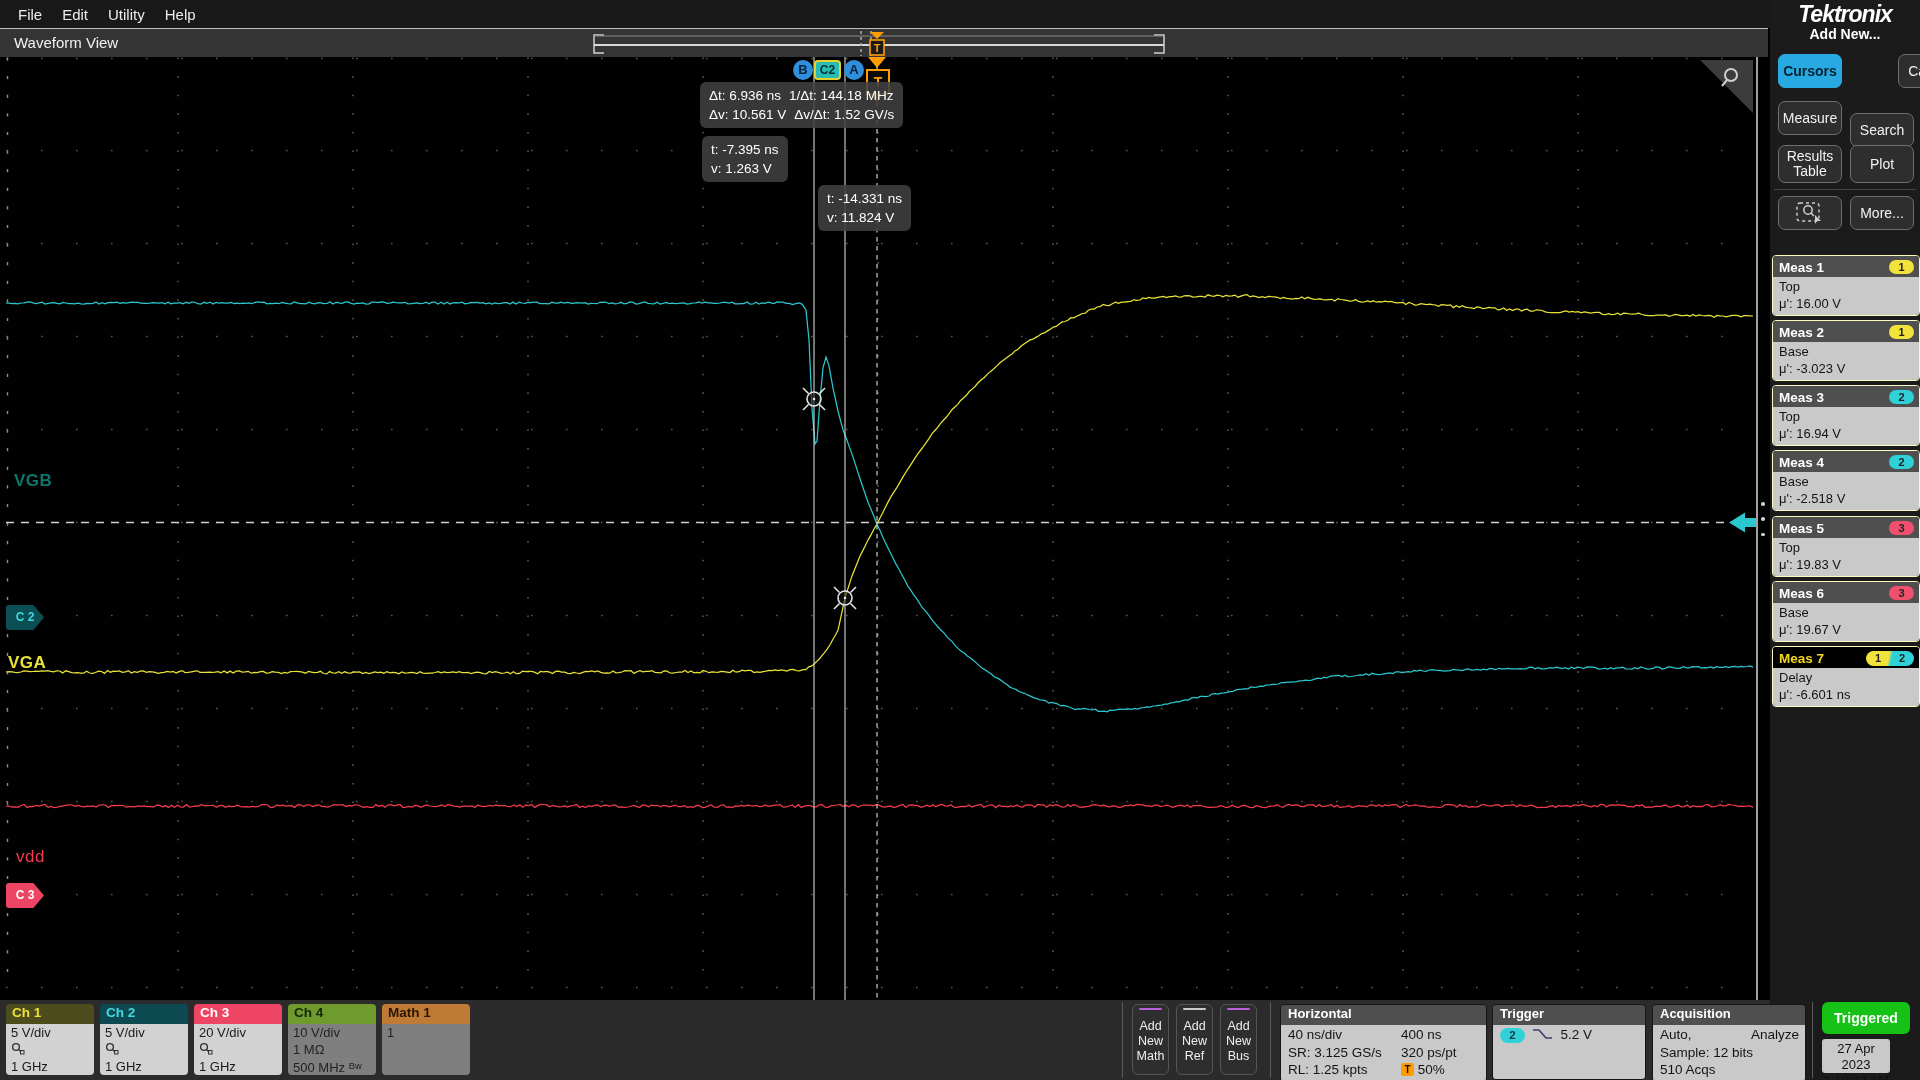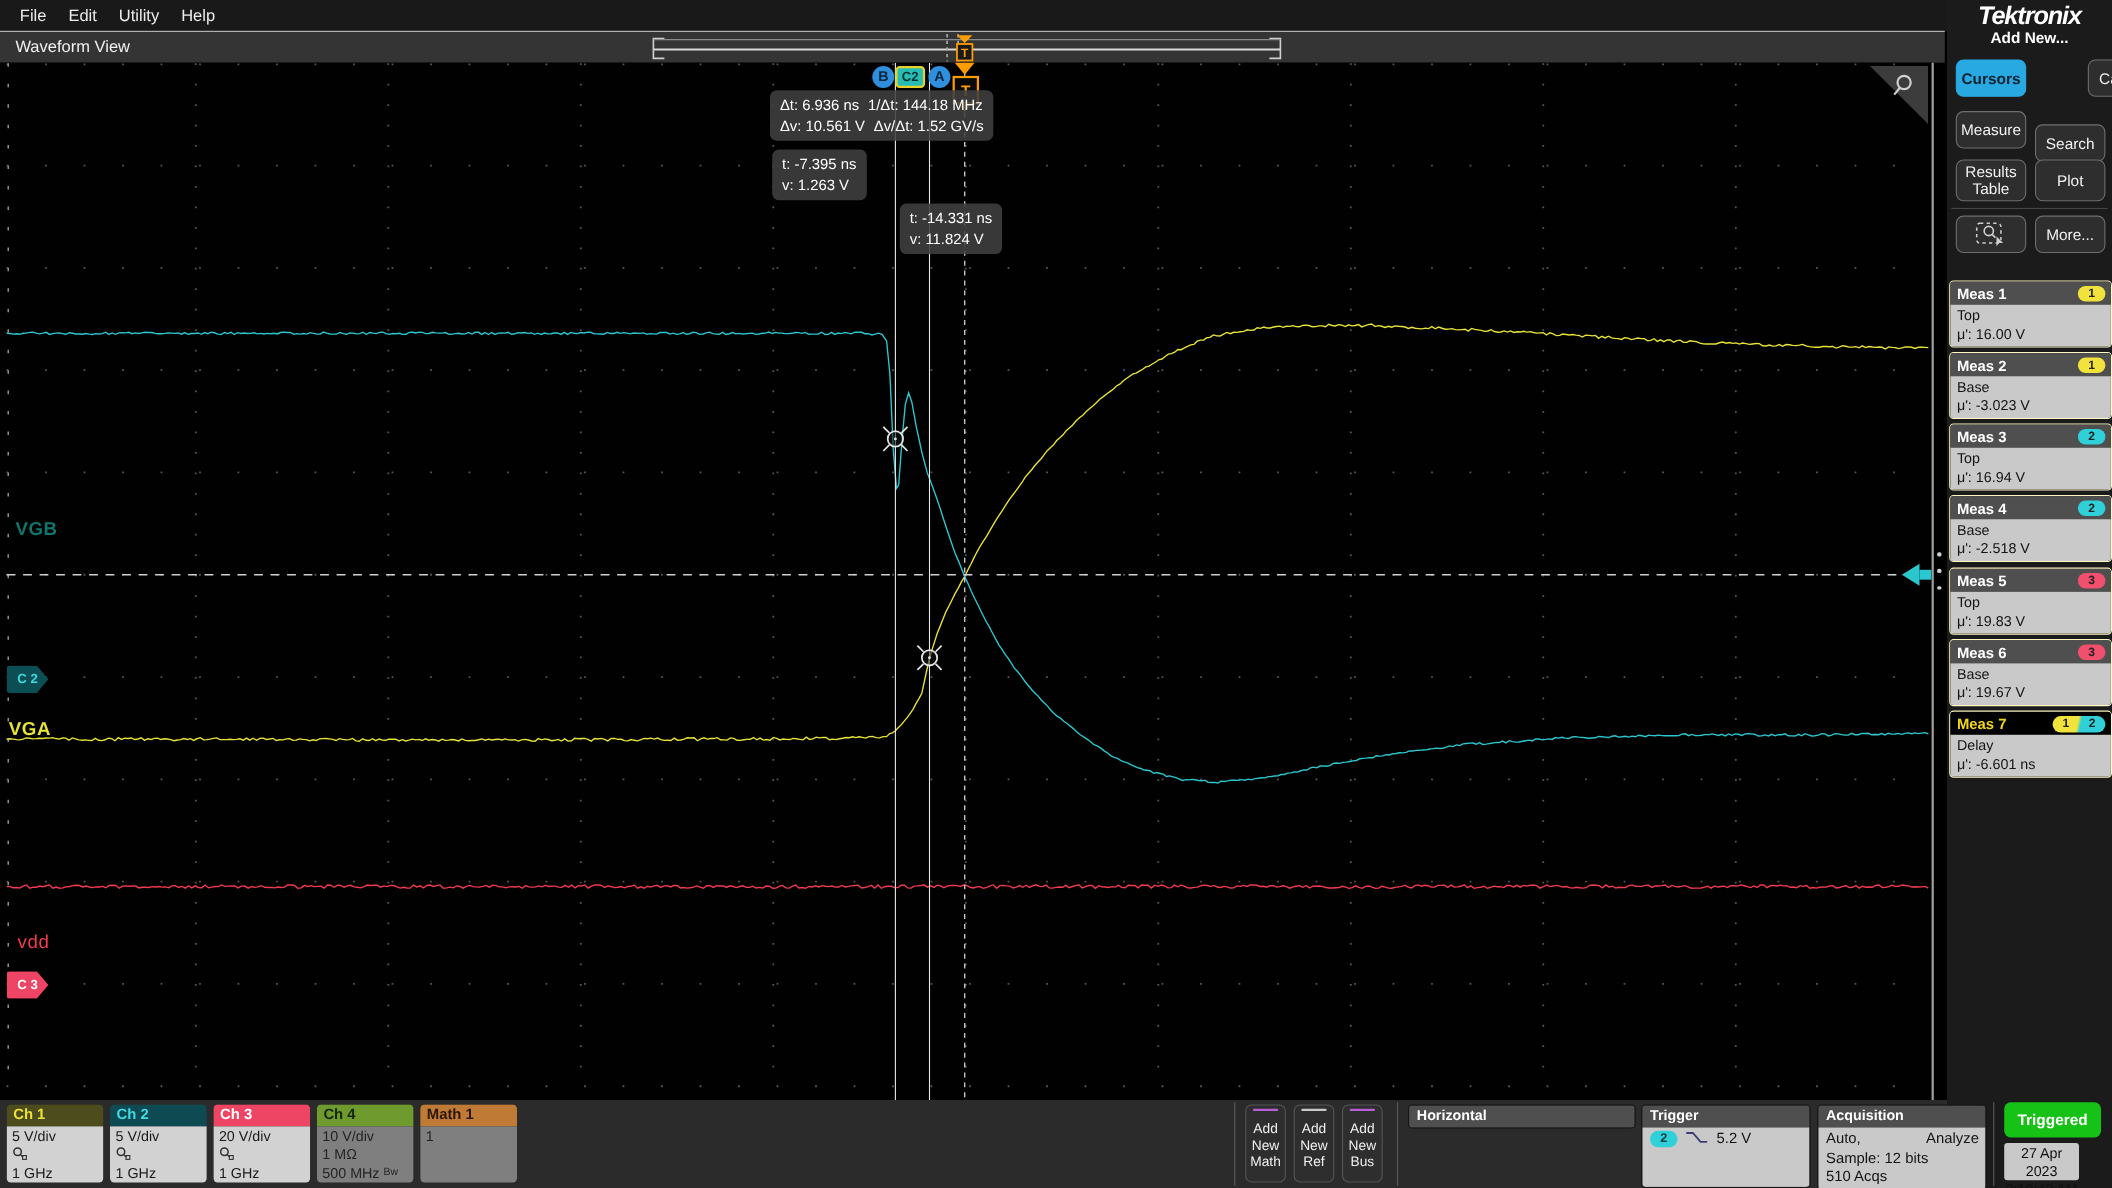--- a/index.html
+++ b/index.html
@@ -339,20 +339,34 @@
       <span class="addnew-stripe" style="background-color: rgb(182, 95, 214);"></span>
       <div>Add</div>
         <div>New</div>
         <div>Bus</div>
     </div>
 
     <div class="vdiv" style="left:1270px;"></div>
 
     <div class="bot-panel" style="left:1280px;width:205px;">
       <div class="bp-head">Horizontal</div>
+      <div class="bp-body">
+        <div class="hrow">
+            <span class="c1">40 ns/div</span>
+            <span>400 ns</span>
+          </div>
+        <div class="hrow">
+            <span class="c1">SR: 3.125 GS/s</span>
+            <span>320 ps/pt</span>
+          </div>
+        <div class="hrow">
+            <span class="c1">RL: 1.25 kpts</span>
+            <span><span class="t-mini">T</span> <span>50%</span></span>
+          </div>
+      </div>
     </div>
 
     <div class="bot-panel" style="left:1492px;width:152px;">
       <div class="bp-head">Trigger</div>
       <div class="bp-body" style="height:51px;">
         <span class="trig-src">2</span>
         <svg width="22" height="14" style="vertical-align:-2px;margin:0 3px;">
           <polyline points="1,3 7,3 14,11 20,11" fill="none" stroke="#3c3c74" stroke-width="1.6"></polyline>
         </svg>
         <span>5.2 V</span>

